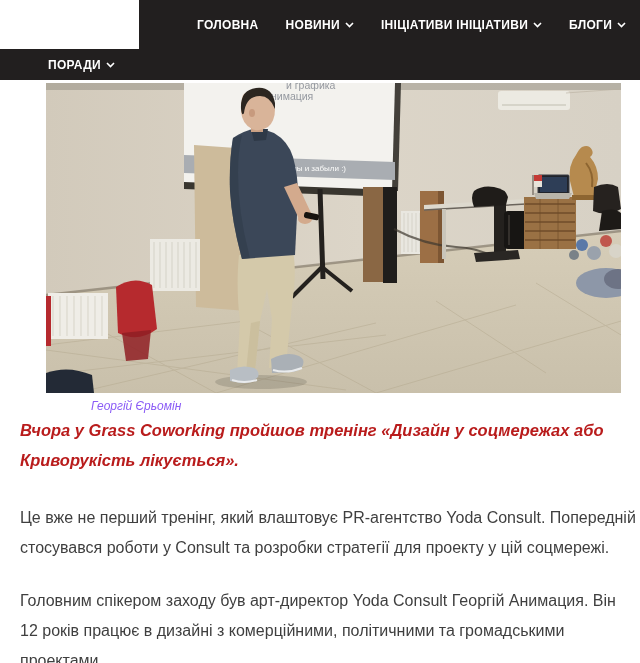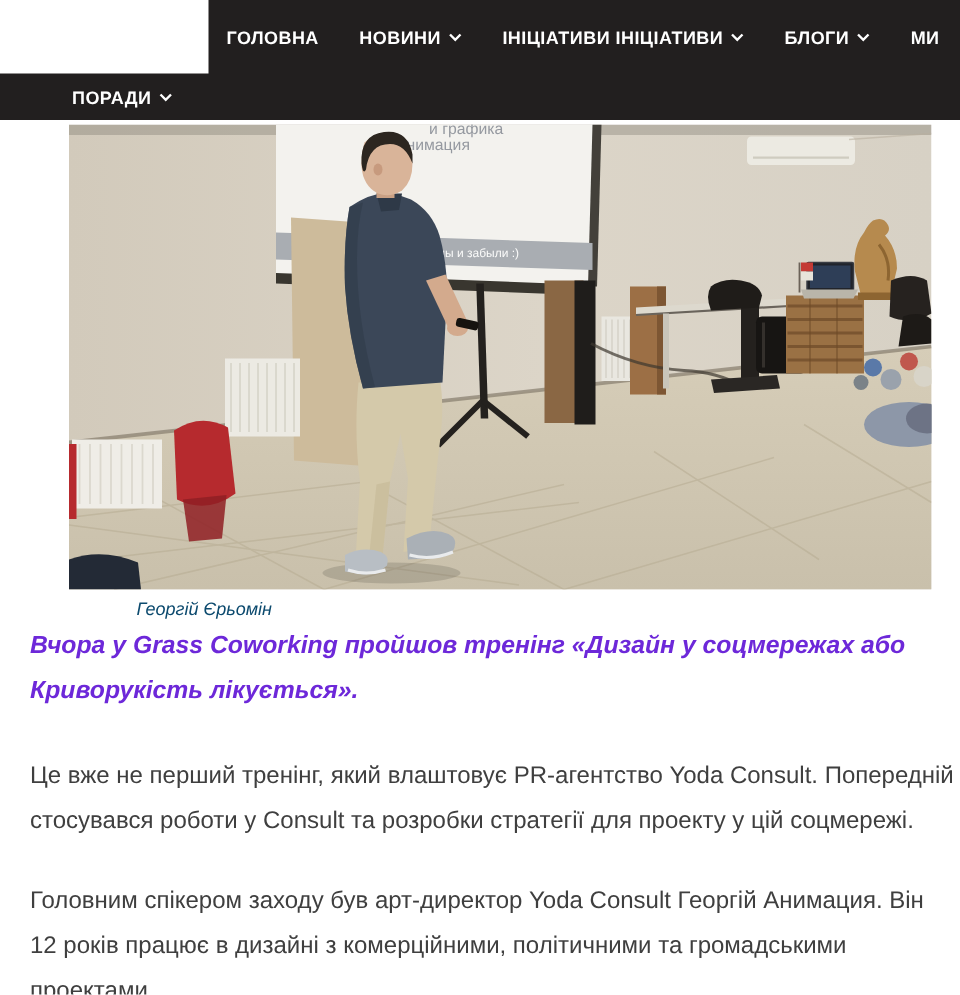--- a/index.html
+++ b/index.html
@@ -2,38 +2,38 @@
 <html><head>
 <meta charset="utf-8">
 <style>
   * { margin:0; padding:0; box-sizing:border-box; }
   html,body { width:640px; height:663px; overflow:hidden; background:#fff;
               font-family:"Liberation Sans", sans-serif; }
 
   
   .topnav { position:relative; width:640px; background:#221f1f; }
   .nav-row { display:flex; align-items:center; overflow:hidden; }
-  .nav-row1 { height:49px; padding-left:151px; gap:27px; }
+  .nav-row1 { height:49px; padding-left:151px; gap:27px;margin-left:46px; }
   .nav-row2 { height:31px; padding-left:48px; gap:27px; }
   .logo-box { position:absolute; left:0; top:0; width:139px; height:49px; background:#ffffff; }
   .nav-item { display:flex; align-items:center; gap:5px; color:#fff; font-size:12px;
               font-weight:700; letter-spacing:.3px; white-space:nowrap; cursor:pointer;
               text-decoration:none; }
   .chev { display:flex; align-items:center; margin-top:1px; }
 
   
   .photo-wrap { margin:3px 0 0 46px; width:575px; height:310px; line-height:0; }
   .photo-caption { margin:6px 0 0 45px; font-size:12px; line-height:14px;
-                   font-style:italic; color:#0c4a6e; }
+                   font-style:italic; color:#8b5cf6; }
 
   
   .article { padding-left:20px; padding-right:4px; }
   .article p { max-width:616px; }
   p.lead { margin-top:22px; font-size:16.5px; line-height:30px; font-weight:700;
-           font-style:italic; color:#6d28d9; max-width:600px; }
+           font-style:italic; color:#b91c1c; max-width:600px; }
   p.body { margin-top:28px; font-size:16px; line-height:30px; color:#3f3f3f; }
   p.body + p.body { margin-top:23px; }
   .run-i { }
 
   svg text { font-family:"Liberation Sans", sans-serif; }
 </style>
 </head>
 <body>
 
 <nav class="topnav">

